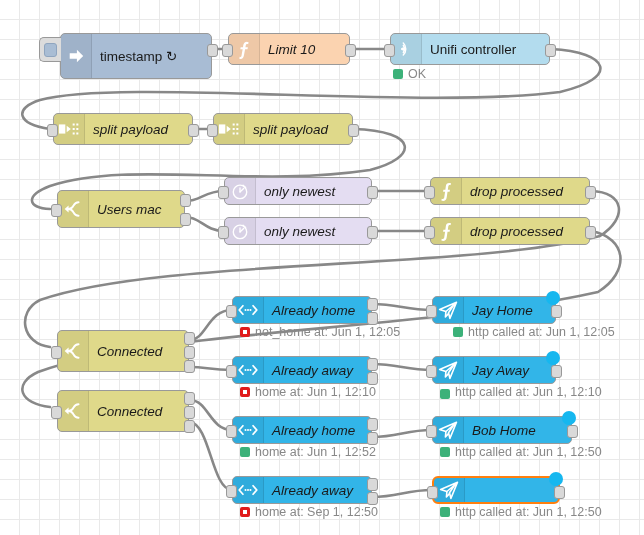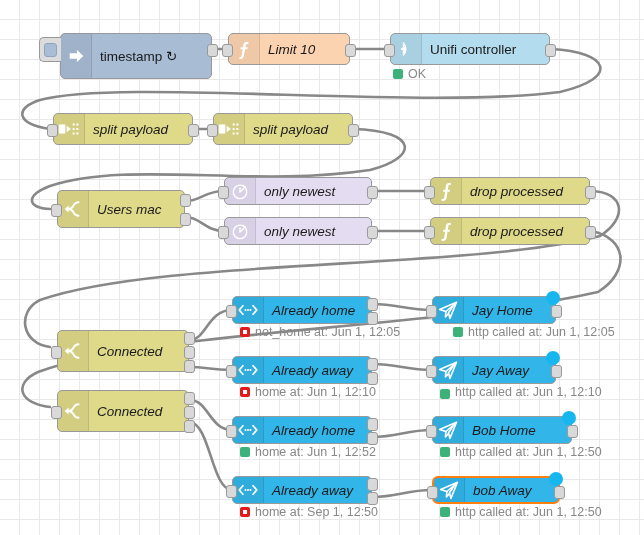--- a/index.html
+++ b/index.html
@@ -451,21 +451,20 @@
       </div>
       <div class="node italic selected" style="left: 432px; top: 476px; width: 128px; height: 28px; background: rgb(50, 181, 232);">
         <div class="iconband" style="background: rgba(0, 0, 0, 0.05);">
           <svg class="icn" width="22" height="20" viewBox="0 0 22 20">
             <g fill="none" stroke="#fff" stroke-width="1.6" stroke-linejoin="round">
               <path d="M19.5 2.2 L2.6 9.4 l6.3 2.1 8.2-7 -5.6 8.3 l1.4 5.6z"></path>
               <path d="M8.9 11.5 L8.4 17 l3.1-3.4"></path>
             </g>
           </svg>
         </div>
-        <div class="label">bob Away</div>
         <div class="port in" style="top: 7.5px;"></div>
         <div class="port out" style="top: 7.5px;"></div>
         <div class="badge-dot"></div>
       </div>
     </div>
   <div id="status-layer">
       <div class="status" style="left: 393px; top: 67px;">
         <span class="dot green"></span>
         <span>OK</span>
       </div>

